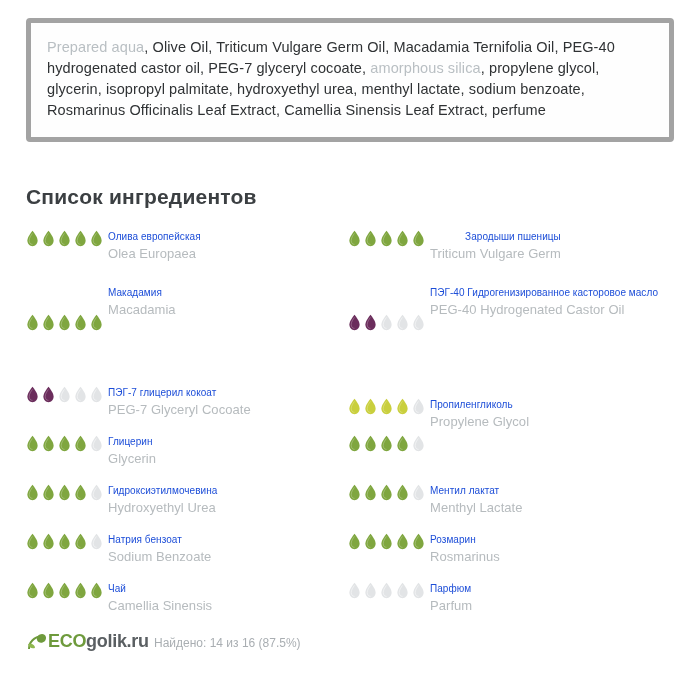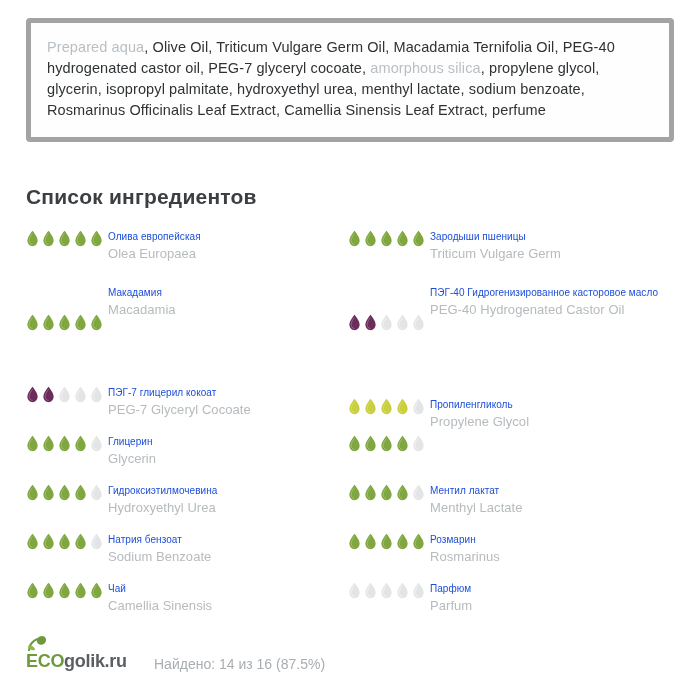--- a/index.html
+++ b/index.html
@@ -107,43 +107,41 @@
   .footer {
     position: absolute;
     left: 26px;
     top: 632px;
     width: 648px;
     display: flex;
     align-items: center;
   }
   .logo {
     display: flex;
-    flex-direction: column;
+    flex-direction: row;
     width: 110px;
-    justify-content: center;
   }
   .logo-mark {
     display: flex;
     align-items: flex-end;
     height: 18px;
   }
   .logo-text {
     font-size: 18px;
     font-weight: bold;
     letter-spacing: -0.3px;
     line-height: 18px;
   }
   .logo-eco { color: #6e9a3c; }
   .logo-rest { color: #5a5f62; }
   .footer-stat {
-    font-size: 14px;
+    font-size: 12px;
     color: #a9aeb2;
     margin-left: 18px;
     padding-top: 4px;
-    margin-top: 20px;
   }
 </style>
 </head>
 <body>
 
 <div class="page">
 
   <div class="inci-box">
     <div class="inci-text"><span class="ing-notfound">Prepared aqua</span><span class="ing-found">, </span><span class="ing-found">Olive Oil</span><span class="ing-found">, </span><span class="ing-found">Triticum Vulgare Germ Oil</span><span class="ing-found">, </span><span class="ing-found">Macadamia Ternifolia Oil</span><span class="ing-found">, </span><span class="ing-found">PEG-40 hydrogenated castor oil</span><span class="ing-found">, </span><span class="ing-found">PEG-7 glyceryl cocoate</span><span class="ing-found">, </span><span class="ing-notfound">amorphous silica</span><span class="ing-found">, </span><span class="ing-found">propylene glycol</span><span class="ing-found">, </span><span class="ing-found">glycerin</span><span class="ing-found">, </span><span class="ing-found">isopropyl palmitate</span><span class="ing-found">, </span><span class="ing-found">hydroxyethyl urea</span><span class="ing-found">, </span><span class="ing-found">menthyl lactate</span><span class="ing-found">, </span><span class="ing-found">sodium benzoate</span><span class="ing-found">, </span><span class="ing-found">Rosmarinus Officinalis Leaf Extract</span><span class="ing-found">, </span><span class="ing-found">Camellia Sinensis Leaf Extract</span><span class="ing-found">, </span><span class="ing-found">perfume</span></div>
   </div>
@@ -413,21 +411,21 @@
               </svg>
             </span>
           </div>
           <div class="labels">
             <div class="name-ru">Чай</div>
             <div class="name-en">Camellia Sinensis</div>
           </div>
         </div>
       </div>
     <div class="col col-right">
-        <div class="item" style="top: 0px; height: 56px;">
+        <div class="item" style="top: 0px; height: 56px; text-align: right;">
           <div class="drops">
             <span class="drop">
               <svg viewBox="0 0 13 17" aria-hidden="true">
                 <path d="M6.5 0.8 C6.5 0.8 11.6 6.6 11.6 10.6 C11.6 13.9 9.3 16.2 6.5 16.2 C3.7 16.2 1.4 13.9 1.4 10.6 C1.4 6.6 6.5 0.8 6.5 0.8 Z" fill="#7fa63f"></path>
                 <path d="M6.5 3.4 C5.0 5.2 3.2 8.0 3.2 10.6 C3.2 12.9 4.7 14.4 6.5 14.4" fill="none" stroke="#ffffff" stroke-width="0.9" opacity="0.28"></path>
               </svg>
             </span>
             <span class="drop">
               <svg viewBox="0 0 13 17" aria-hidden="true">
                 <path d="M6.5 0.8 C6.5 0.8 11.6 6.6 11.6 10.6 C11.6 13.9 9.3 16.2 6.5 16.2 C3.7 16.2 1.4 13.9 1.4 10.6 C1.4 6.6 6.5 0.8 6.5 0.8 Z" fill="#7fa63f"></path>

